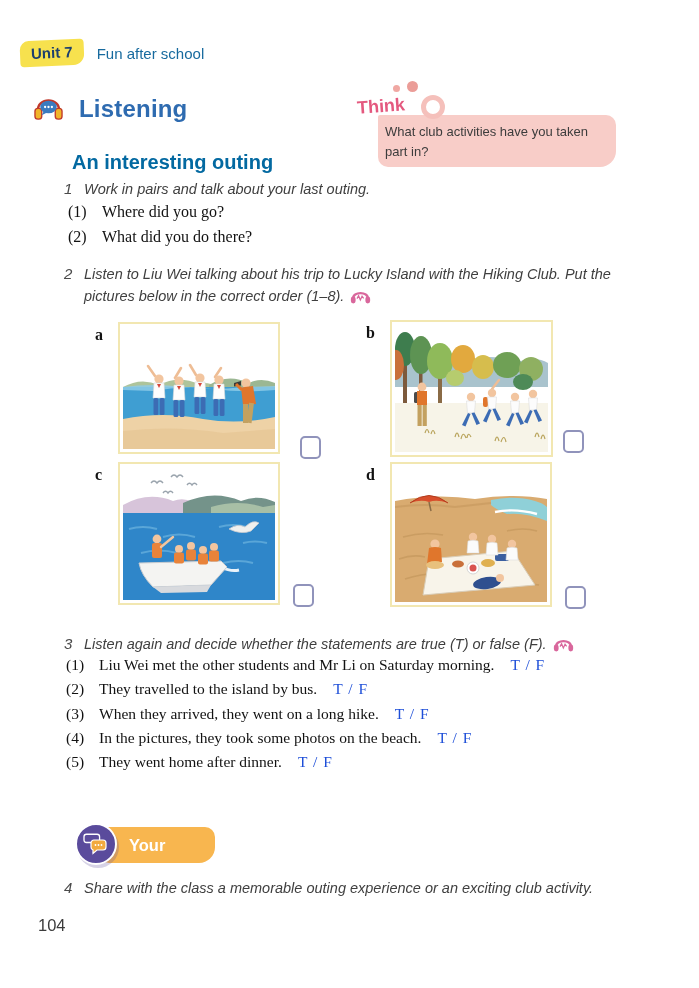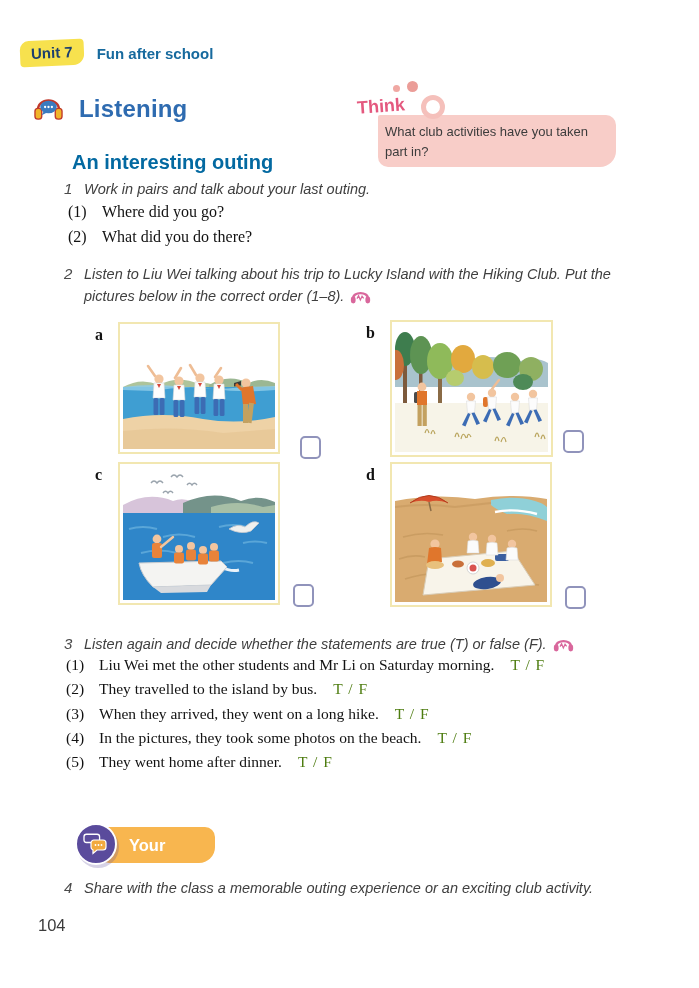--- a/index.html
+++ b/index.html
@@ -4,21 +4,21 @@
 <style>
   * { margin:0; padding:0; box-sizing:border-box; }
   html,body { background:#fff; }
   body { font-family:"Liberation Sans", sans-serif; }
   .page { position:relative; width:699px; height:988px; background:#ffffff; overflow:hidden; }
 
   
   .unit-header { position:absolute; top:40px; left:20px; display:flex; align-items:center; gap:13px; }
   .unit-badge { background:#f7e14e; color:#1c3f6e; font-weight:bold; font-size:15px;
                 padding:4px 11px 5px 11px; border-radius:9px 4px 11px 4px; transform:rotate(-2.5deg); }
-  .unit-title { color:#176a9e; font-weight:bold; font-size:15px; }
+  .unit-title { color:#176a9e; font-weight:normal; font-size:15px; }
 
   
   .listen-row { position:absolute; top:92px; left:33px; display:flex; align-items:center; gap:15px; }
   .listen-row h1 { color:#2e6bb0; font-size:24px; font-weight:bold; letter-spacing:0.2px; }
   .lesson-title { position:absolute; top:137px; left:72px; font-size:20px; font-weight:bold; color:#0369a1;margin-top:14px; }
 
   
   .think { position:absolute; left:355px; top:85px; width:262px; height:86px; }
   .think-label { position:absolute; left:2px; top:11px; z-index:3; font-size:18px; font-weight:bold; color:#e4597f;
                  transform:rotate(-4deg);
@@ -44,21 +44,21 @@
   .plabel { position:absolute; font-family:"Liberation Serif", serif; font-weight:bold; font-size:16px; color:#121212; }
   .pic { position:absolute; border:2px solid #f2e7b1; background:#fff; padding:3px; }
   .pic svg { display:block; }
   .cbx { position:absolute; width:21px; height:23px; border:2.5px solid #9093bb; border-radius:5px; background:#fff; cursor:pointer; }
 
   
   .stmts { position:absolute; left:66px; top:656px; width:545px; }
   .strow { display:flex; justify-content:flex-start; align-items:baseline; height:24.3px;
            font-family:"Liberation Serif", serif; font-size:15.5px; color:#121212;gap:16px; }
   .strow .sn { display:inline-block; width:33px; }
-  .strow .tf { font-family:"Liberation Serif", serif; font-size:15.5px; color:#4d7c0f; letter-spacing:1px; cursor:pointer; }
+  .strow .tf { font-family:"Liberation Serif", serif; font-size:15.5px; color:#1d4ed8; letter-spacing:1px; cursor:pointer; }
 
   
   .ideas { position:absolute; left:75px; top:822px; width:140px; height:46px; }
   .ideas-pill { position:absolute; left:24px; top:5px; height:36px; padding:0 16px 12px 30px; background:#f8b64f;
                 border-radius:9px 10px 16px 10px; color:#fff; font-weight:bold; font-size:16.5px; line-height:36px; }
   .ideas-circle { position:absolute; left:0; top:1px; width:42px; height:42px; background:#5a4b9c; border:2px solid #fff;
                   border-radius:50%; z-index:2; box-shadow:2px 3px 0 rgba(90,75,156,0.25); display:flex; align-items:center; justify-content:center; }
 
   .pagenum { position:absolute; left:38px; top:916px; font-size:16.5px; color:#3c3c3c; }
 </style>

